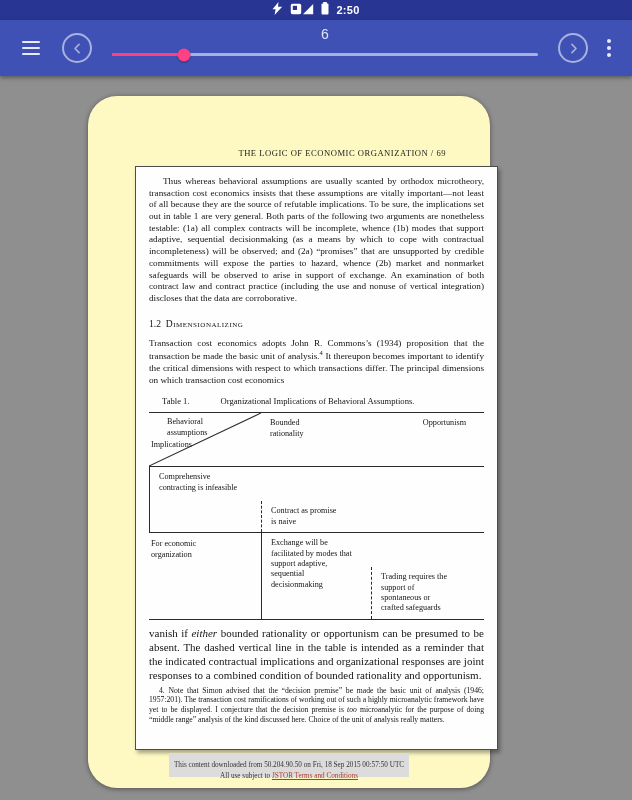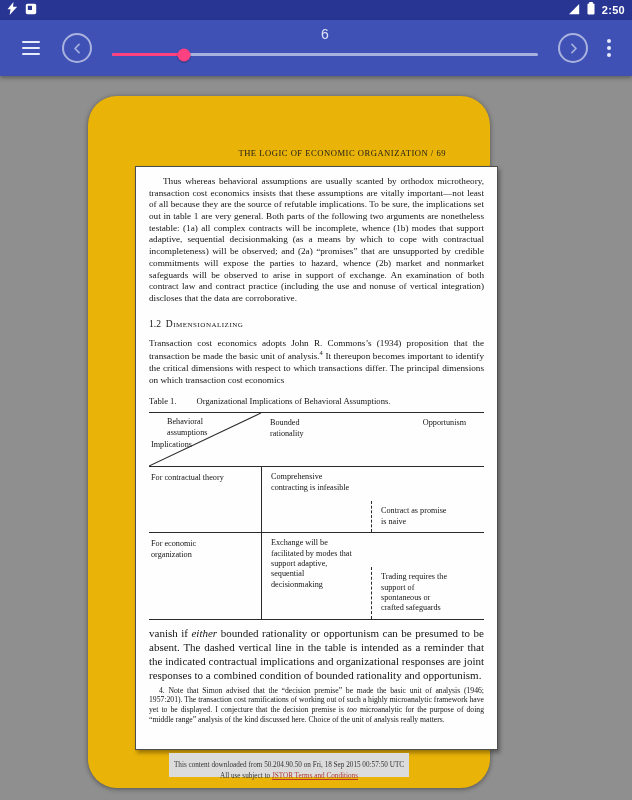--- a/index.html
+++ b/index.html
@@ -7,21 +7,21 @@
   body {
     font-family:"Liberation Sans", sans-serif;
     background:#8f8f8f;
     position:relative;
     overflow:hidden;
   }
 
   
   .statusbar {
     height:20px; background:#283593;
-    display:flex; align-items:center; justify-content:space-between;
+    display:flex; align-items:center; justify-content:center;
     padding:0 7px;
   }
   .sb-group { display:flex; align-items:center; gap:7px; }
   .sb-time { color:#ffffff; font-size:11px; font-weight:bold; letter-spacing:0.3px; }
 
   
   .toolbar {
     height:56px; background:#3f51b5;
     display:flex; align-items:center;
     box-shadow:0 2px 4px rgba(0,0,0,0.35);
@@ -54,41 +54,41 @@
     background:#ff4081; transform:translate(-50%,-50%);
     box-shadow:0 1px 2px rgba(0,0,0,0.3);
   }
   .kebab { margin-right:14px; width:18px; height:22px; display:flex; flex-direction:column; align-items:center; justify-content:center; gap:3px; cursor:pointer; }
   .kebab i { width:4px; height:4px; border-radius:50%; background:#e8ebfa; }
 
   
   .canvas { position:absolute; left:0; top:76px; right:0; bottom:0; background:#8f8f8f; }
   .outer-page {
     position:absolute; left:88px; top:20px; width:402px; height:692px;
-    background:#eab308; box-shadow:0 1px 5px rgba(0,0,0,0.45);border-radius:29px;
+    background:#fef9c3; box-shadow:0 1px 5px rgba(0,0,0,0.45);border-radius:29px;
   }
   .running-head {
     position:absolute; top:52px; right:44px;
     font-family:"Liberation Serif", serif;
     font-size:8.6px; letter-spacing:0.5px; color:#1c1c1c;
   }
   .inner-page {
     position:absolute; left:47px; top:70px; width:363px; height:584px;
     background:#fefefe; border:1px solid #4d4d4d;
     box-shadow:2px 3px 4px rgba(0,0,0,0.35);
     padding:9px 13px; overflow:hidden;
     font-family:"Liberation Serif", serif; color:#141414;
   }
   .body-p { font-size:9.2px; line-height:1.27; text-align:justify; }
   .indent { text-indent:14px; }
   .sec-heading { margin:13px 0 9px 0; font-size:9.6px; }
   .sec-title { font-variant:small-caps; letter-spacing:0.5px; }
   sup { font-size:6.5px; }
 
-  .tbl-caption { display:flex; gap:20px; margin:10px 0 6px 0; font-size:8.6px; }
+  .tbl-caption { display:flex; gap:31px; margin:10px 0 6px 13px; font-size:8.6px; }
 
   .doc-table { border-top:1px solid #2a2a2a; border-bottom:1px solid #2a2a2a; }
   .t-row { display:grid; grid-template-columns:112px 110px 1fr; }
   .t-row.hdr-row { border-bottom:1px solid #2a2a2a; min-height:54px; }
   .t-row.r1 { border-bottom:1px solid #2a2a2a; min-height:40px; }
   .t-row.r2 { min-height:64px; }
   .c { font-size:8.2px; line-height:1.27; padding:5px 16px 5px 9px; }
   .c.lbl { padding:6px 28px 5px 2px; }
   .c.hdr2 { padding-right:40px; }
   .c.hdr3 { padding-right:18px;text-align:right; }
@@ -203,21 +203,20 @@
             <svg preserveAspectRatio="none" viewBox="0 0 100 100">
                 <line x1="0" y1="100" x2="100" y2="0" stroke="#2a2a2a" stroke-width="1.1" vector-effect="non-scaling-stroke"></line>
               </svg>
             <span class="corner-top">Behavioral assumptions</span>
             <span class="corner-bottom">Implications</span>
           </div>
           <div class="c hdr2">Bounded rationality</div>
           <div class="c hdr3">Opportunism</div>
         </div>
         <div class="t-row r1">
-          <div class="c lbl">For contractual theory</div>
           <div class="c v-solid">Comprehensive contracting is infeasible</div>
           <div class="c v-dash col3">Contract as promise is naive</div>
         </div>
         <div class="t-row r2">
           <div class="c lbl">For economic organization</div>
           <div class="c v-solid">Exchange will be facilitated by modes that support adaptive, sequential decisionmaking</div>
           <div class="c v-dash col3">Trading requires the support of spontaneous or crafted safeguards</div>
         </div>
       </div>
 

